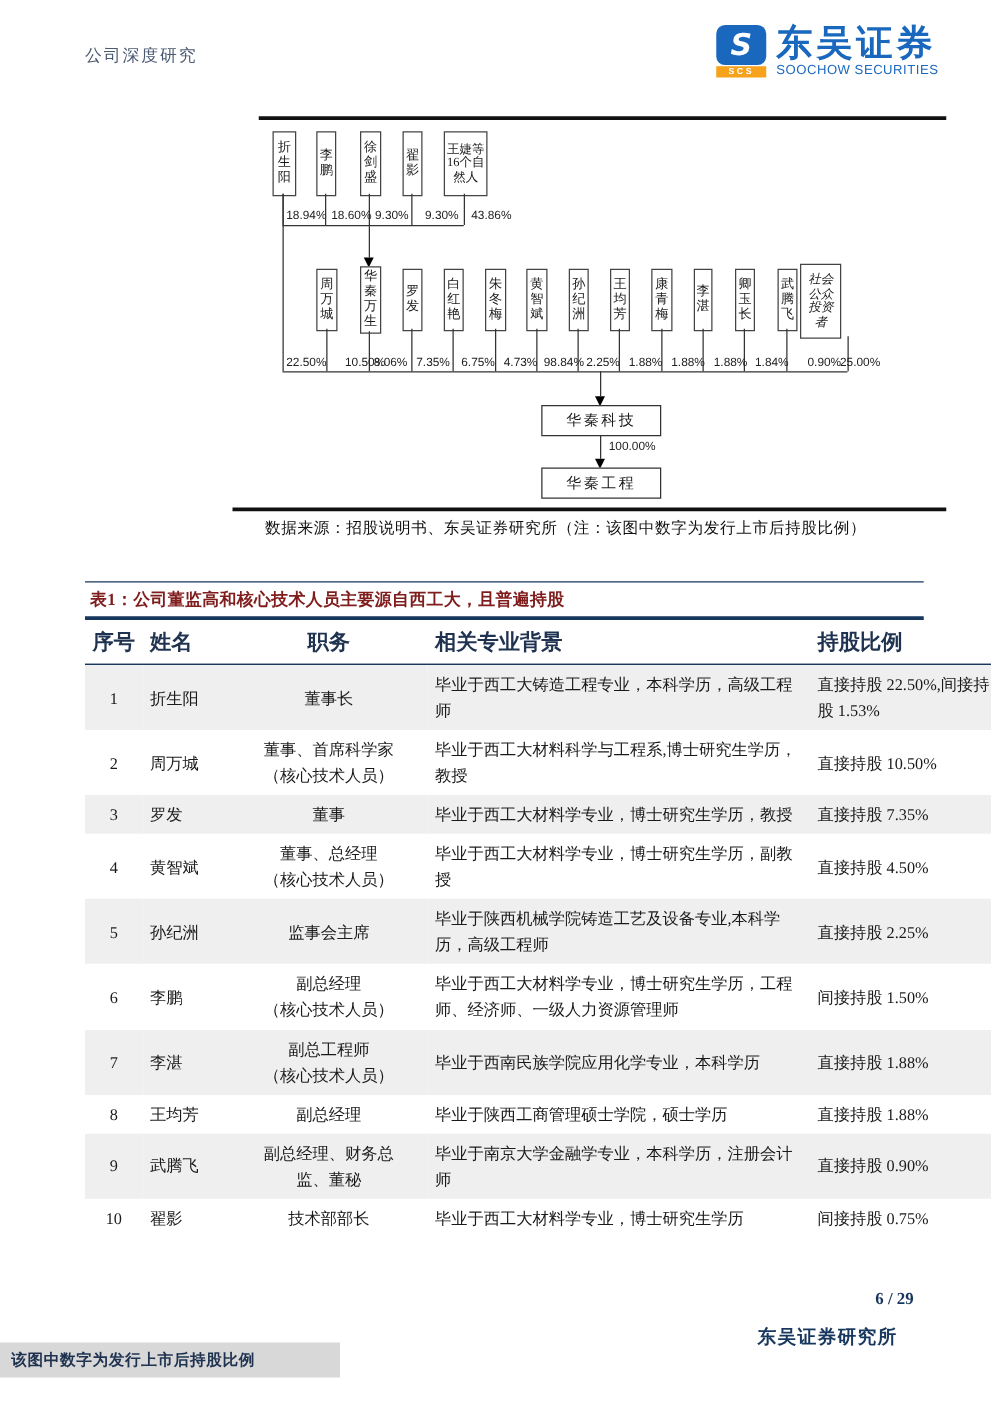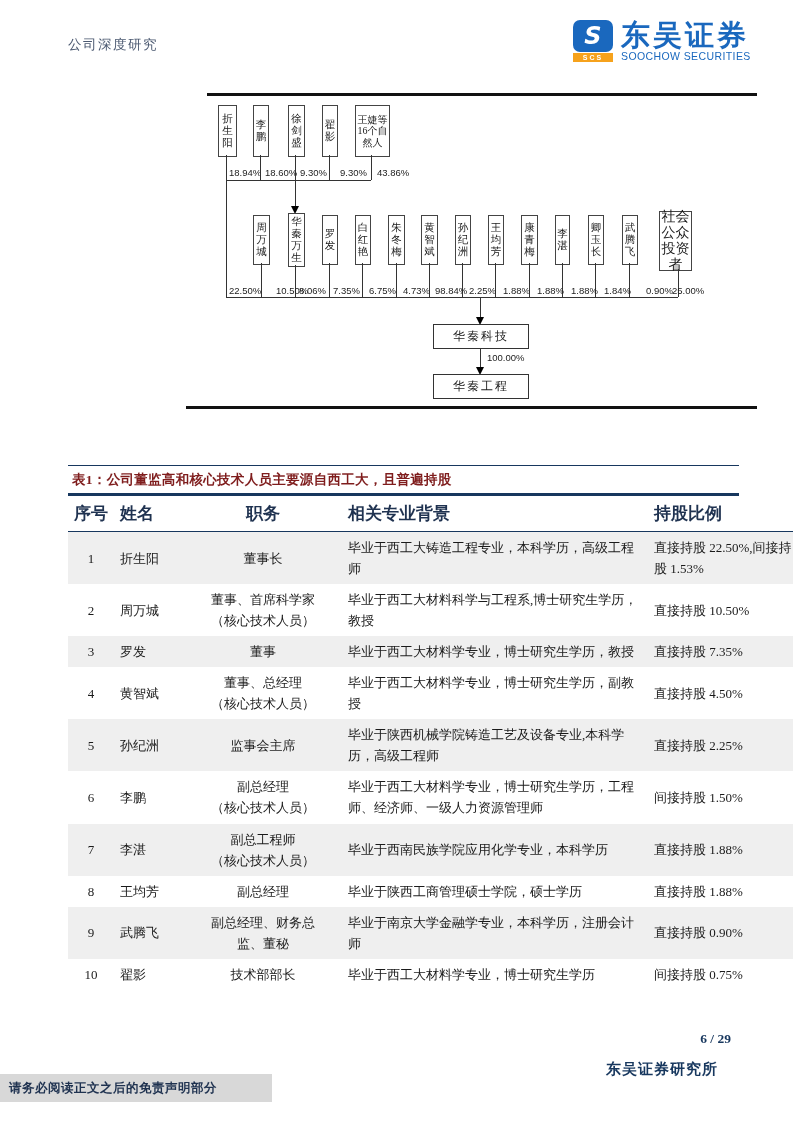--- a/index.html
+++ b/index.html
@@ -109,21 +109,21 @@
       <div class="obox" style="left: 488px; top: 215px; width: 14px; height: 48px; font-size: 10.5px;">王<br>均<br>芳</div>
       <div class="ln" style="left: 495px; top: 263px; width: 1px; height: 34px;"></div>
       <div class="obox" style="left: 521px; top: 215px; width: 15px; height: 48px; font-size: 10.5px;">康<br>青<br>梅</div>
       <div class="ln" style="left: 529px; top: 263px; width: 1px; height: 34px;"></div>
       <div class="obox" style="left: 555px; top: 215px; width: 13px; height: 48px; font-size: 10.5px;">李<br>湛</div>
       <div class="ln" style="left: 562px; top: 263px; width: 1px; height: 34px;"></div>
       <div class="obox" style="left: 588px; top: 215px; width: 14px; height: 48px; font-size: 10.5px;">卿<br>玉<br>长</div>
       <div class="ln" style="left: 595px; top: 263px; width: 1px; height: 34px;"></div>
       <div class="obox" style="left: 622px; top: 215px; width: 14px; height: 48px; font-size: 10.5px;">武<br>腾<br>飞</div>
       <div class="ln" style="left: 629px; top: 263px; width: 1px; height: 34px;"></div>
-      <div class="obox" style="left: 659px; top: 211px; width: 31px; height: 58px; font-size: 14px;">社会<br>公众<br>投资<br>者</div>
+      <div class="obox" style="left: 640px; top: 211px; width: 31px; height: 58px; font-size: 10px; font-style: italic;">社会<br>公众<br>投资<br>者</div>
       <div class="ln" style="left: 678px; top: 269px; width: 1px; height: 28px;"></div>
       <div class="pct" style="left: 229px; top: 285px;">22.50%</div>
       <div class="pct" style="left: 276px; top: 285px;">10.50%</div>
       <div class="pct" style="left: 299px; top: 285px;">8.06%</div>
       <div class="pct" style="left: 333px; top: 285px;">7.35%</div>
       <div class="pct" style="left: 369px; top: 285px;">6.75%</div>
       <div class="pct" style="left: 403px; top: 285px;">4.73%</div>
       <div class="pct" style="left: 435px; top: 285px;">98.84%</div>
       <div class="pct" style="left: 469px; top: 285px;">2.25%</div>
       <div class="pct" style="left: 503px; top: 285px;">1.88%</div>
@@ -135,20 +135,21 @@
       <div class="ln" style="left: 226px; top: 297px; width: 452px; height: 1px;"></div>
       <div class="ln" style="left: 480px; top: 297px; width: 1px; height: 20px;"></div>
       <div class="ah" style="left: 475.5px; top: 317px;"></div>
       <div class="cbox" style="left: 433px; top: 324px; width: 94px; height: 23px;">华秦科技</div>
       <div class="ln" style="left: 480px; top: 348px; width: 1px; height: 19px;"></div>
       <div class="pct" style="left: 487px; top: 352px; text-align: right;">100.00%</div>
       <div class="ah" style="left: 475.5px; top: 367px;"></div>
       <div class="cbox" style="left: 433px; top: 374px; width: 94px; height: 23px;">华秦工程</div>
     </div>
 
+  <div class="src-note">数据来源：招股说明书、东吴证券研究所（注：该图中数字为发行上市后持股比例）</div>
 
   <div class="tblwrap">
     <div class="rule-thin"></div>
     <div class="tbl-title">表1：公司董监高和核心技术人员主要源自西工大，且普遍持股</div>
     <div class="rule-thick"></div>
     <table class="data">
       <thead>
         <tr>
           <th class="c-no">序号</th>
           <th class="c-name">姓名</th>
@@ -233,16 +234,16 @@
             <td class="c-bg">毕业于西工大材料学专业，博士研究生学历</td>
             <td class="c-hold">间接持股 0.75%</td>
           </tr>
         </tbody>
     </table>
   </div>
 
   <div class="pagenum">6 / 29</div>
   <div class="institute">东吴证券研究所</div>
   <div class="disc-bar">
-    <div class="disc-txt">请务必阅读正文之后的免责声明部分</div>
+    <div class="disc-txt">该图中数字为发行上市后持股比例</div>
   </div>
 
 </div>
 
 </body></html>

